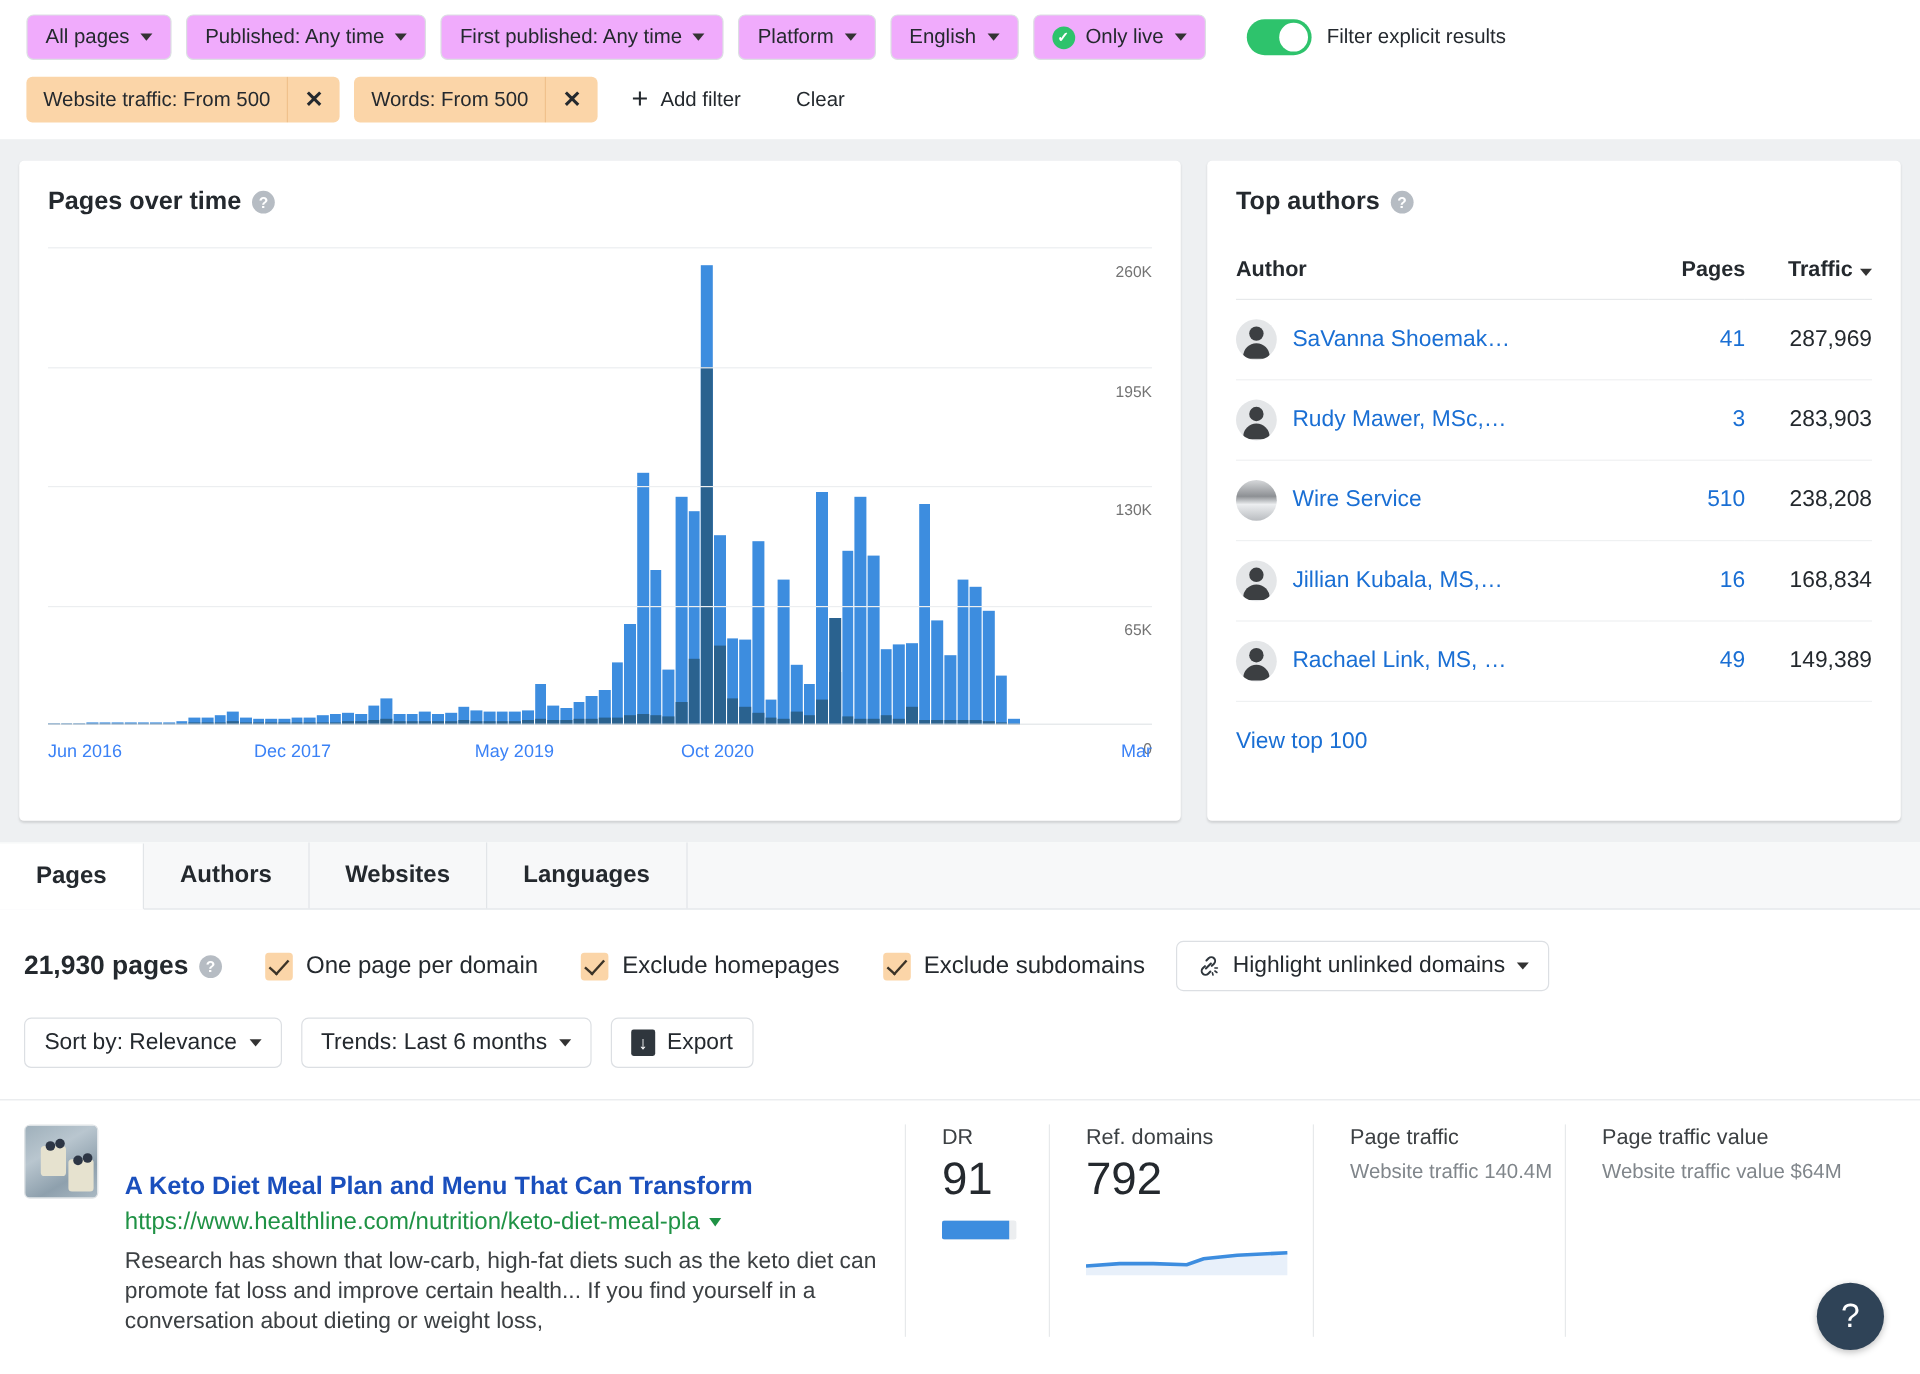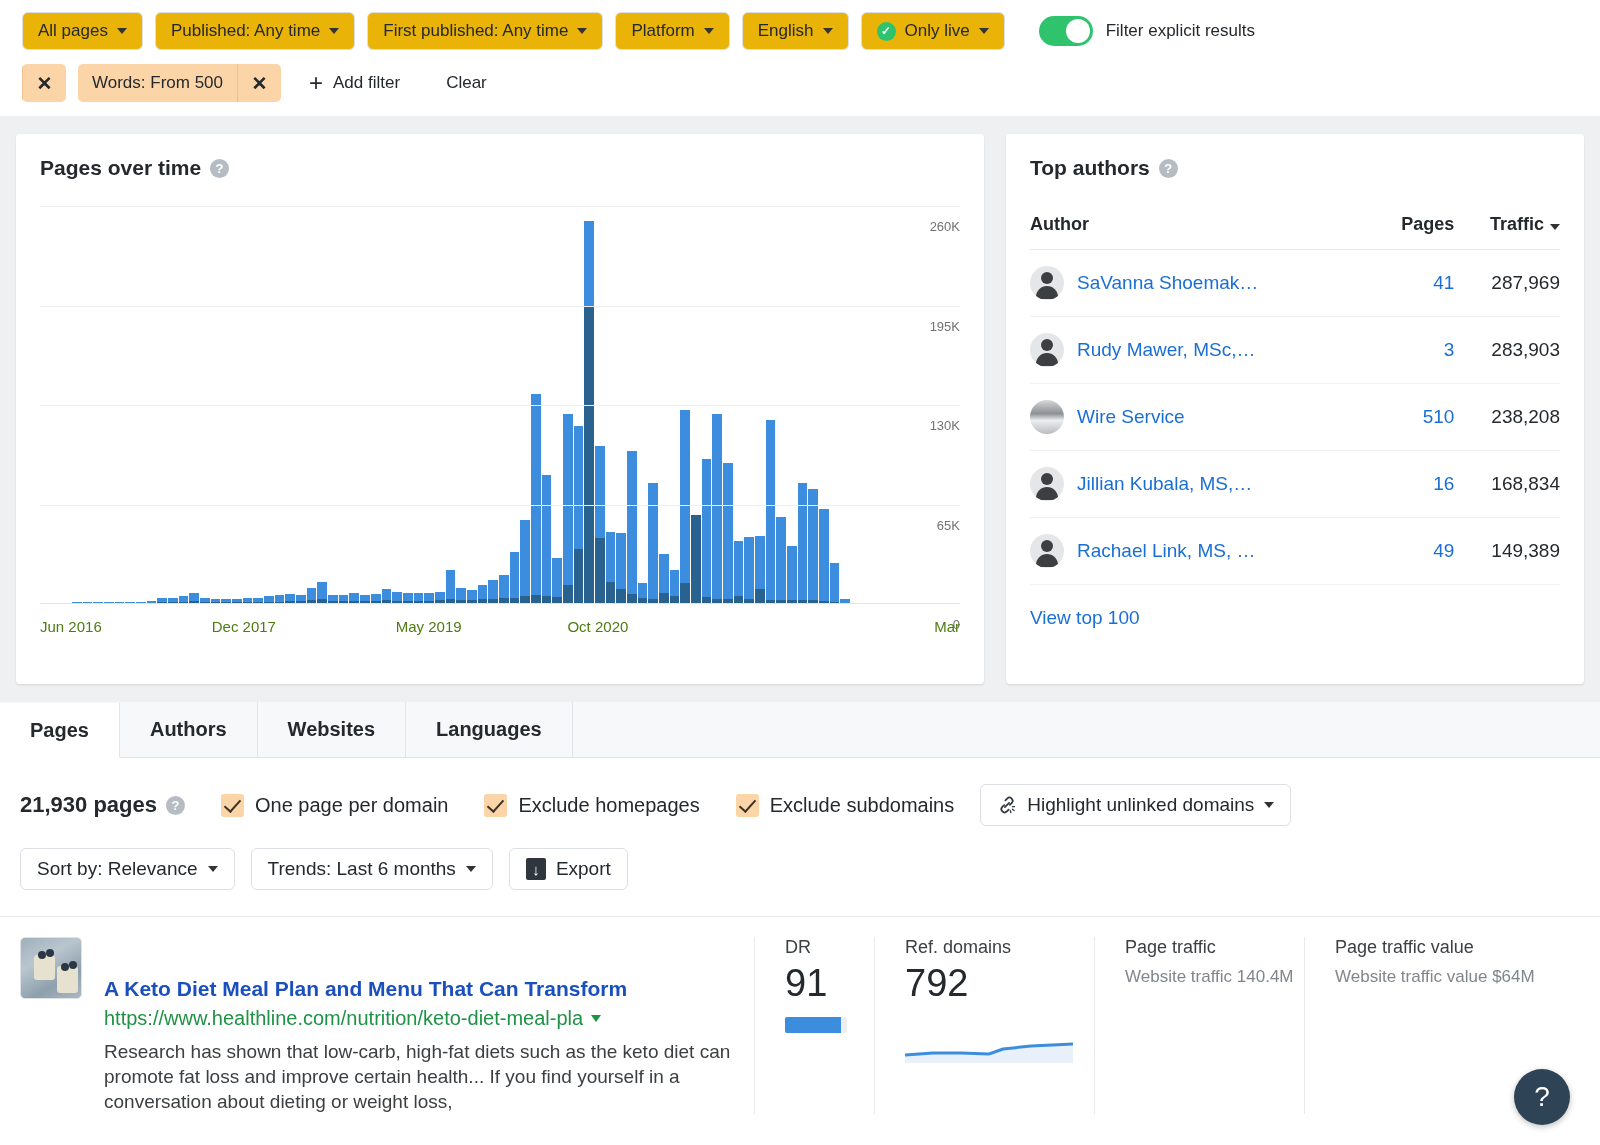--- a/index.html
+++ b/index.html
@@ -12,21 +12,21 @@
   }
 
   
   .filterbar { padding: 12px 22px 0 22px; background: #fff; }
   .filter-row { display: flex; align-items: center; gap: 12px; }
   .filter-row.second { margin-top: 14px; padding-bottom: 14px; }
   .pill {
     display: inline-flex; align-items: center; gap: 9px;
     height: 38px; padding: 0 15px;
     border: 1px solid #dcdfe3; border-radius: 6px;
-    background: #eab308; font-size: 17px; color: #24292e;
+    background: #f0abfc; font-size: 17px; color: #24292e;
     cursor: pointer; white-space: nowrap;
   }
   .caret { width: 0; height: 0; border-left: 5px solid transparent;
            border-right: 5px solid transparent; border-top: 6px solid #333; }
   .check-green {
     width: 19px; height: 19px; border-radius: 50%; background: #2ec36c;
     display: inline-flex; align-items: center; justify-content: center;
     color: #fff; font-size: 12px; line-height: 1; font-weight: bold;
   }
   .toggle-wrap { display: inline-flex; align-items: center; gap: 13px; margin-left: 22px; }
@@ -74,21 +74,21 @@
   .plot { position: absolute; left: 0; top: 0; right: 110px; bottom: 42px; }
   .gridline { position: absolute; left: 0; right: -110px; height: 1px; background: #eceef0; }
   .ylab { position: absolute; right: 0; font-size: 13px; color: #737373; transform: translateY(-50%); }
   .bars { position: absolute; left: 0; right: 0; bottom: 0; top: 0;
           display: flex; align-items: flex-end; gap: 1px; }
   .bar { position: relative; flex: 1 1 0; }
   .bar .light { position: absolute; bottom: 0; left: 0; right: 0; background: #3d8ddf; }
   .bar .dark  { position: absolute; bottom: 0; left: 0; right: 0; background: #2a628f; }
   .axis-line { position: absolute; left: 0; right: -110px; bottom: 0; height: 1px; background: #e2e5e8; }
   .xlabels { position: absolute; left: 0; right: 0; bottom: 6px; height: 22px; }
-  .xlab { position: absolute; font-size: 15px; color: #4d7c0f; white-space: nowrap; }
+  .xlab { position: absolute; font-size: 15px; color: #3b82f6; white-space: nowrap; }
 
   
   .atable { width: 100%; border-collapse: collapse; margin-top: 22px; }
   .atable th {
     font-size: 18px; color: #24292e; font-weight: bold; text-align: right;
     padding: 12px 0 14px 0; border-bottom: 1px solid #e7e9eb;
   }
   .atable th.left { text-align: left; }
   .atable td { padding: 16px 0; border-bottom: 1px solid #eff1f2; font-size: 19px; text-align: right; color: #24292e; }
   .atable td.authorcell { text-align: left; }
@@ -210,20 +210,21 @@
         <span class="caret"></span>
       </div>
       <div class="toggle-wrap">
         <div class="toggle"></div>
         <span class="toggle-label">Filter explicit results</span>
       </div>
     </div>
 
     <div class="filter-row second">
       <div class="tag">
+        <span class="tag-text">Website traffic: From 500</span>
         <span class="tag-x">✕</span>
       </div>
       <div class="tag">
         <span class="tag-text">Words: From 500</span>
         <span class="tag-x">✕</span>
       </div>
       <div class="addfilter">
         <span class="plus">+</span>
         <span>Add filter</span>
       </div>

